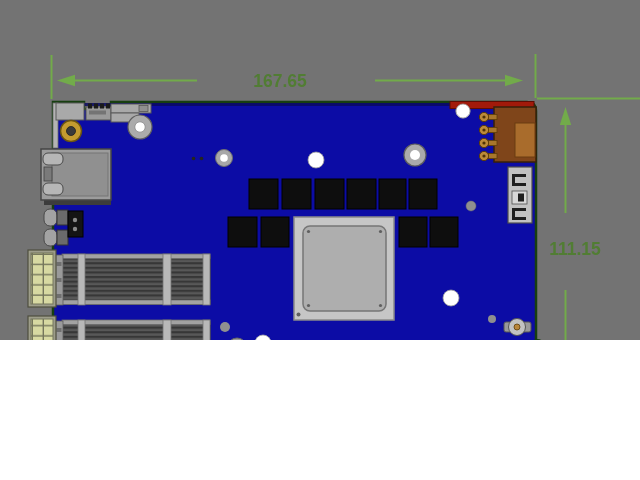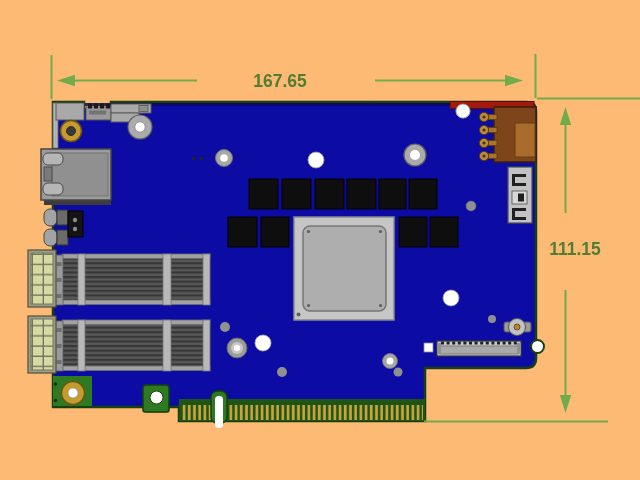--- a/index.html
+++ b/index.html
@@ -1,16 +1,16 @@
 <!DOCTYPE html>
 <html><head>
 <meta charset="utf-8">
 <style>
   html,body{margin:0;padding:0;background:#ffffff;}
-  #stage{position:relative;width:640px;height:480px;background:#fdba74;overflow:hidden;
+  #stage{position:relative;width:640px;height:340px;background:#737373;overflow:hidden;
          font-family:"Liberation Sans",sans-serif;}
   svg{position:absolute;left:0;top:0;}
   text.dim-label{font-family:"Liberation Sans",sans-serif;font-weight:bold;font-size:17.5px;fill:#517d33;}
 </style>
 </head>
 <body>
 
 <div id="stage">
 <svg width="640" height="480" viewBox="0 0 640 480">
   <defs>

